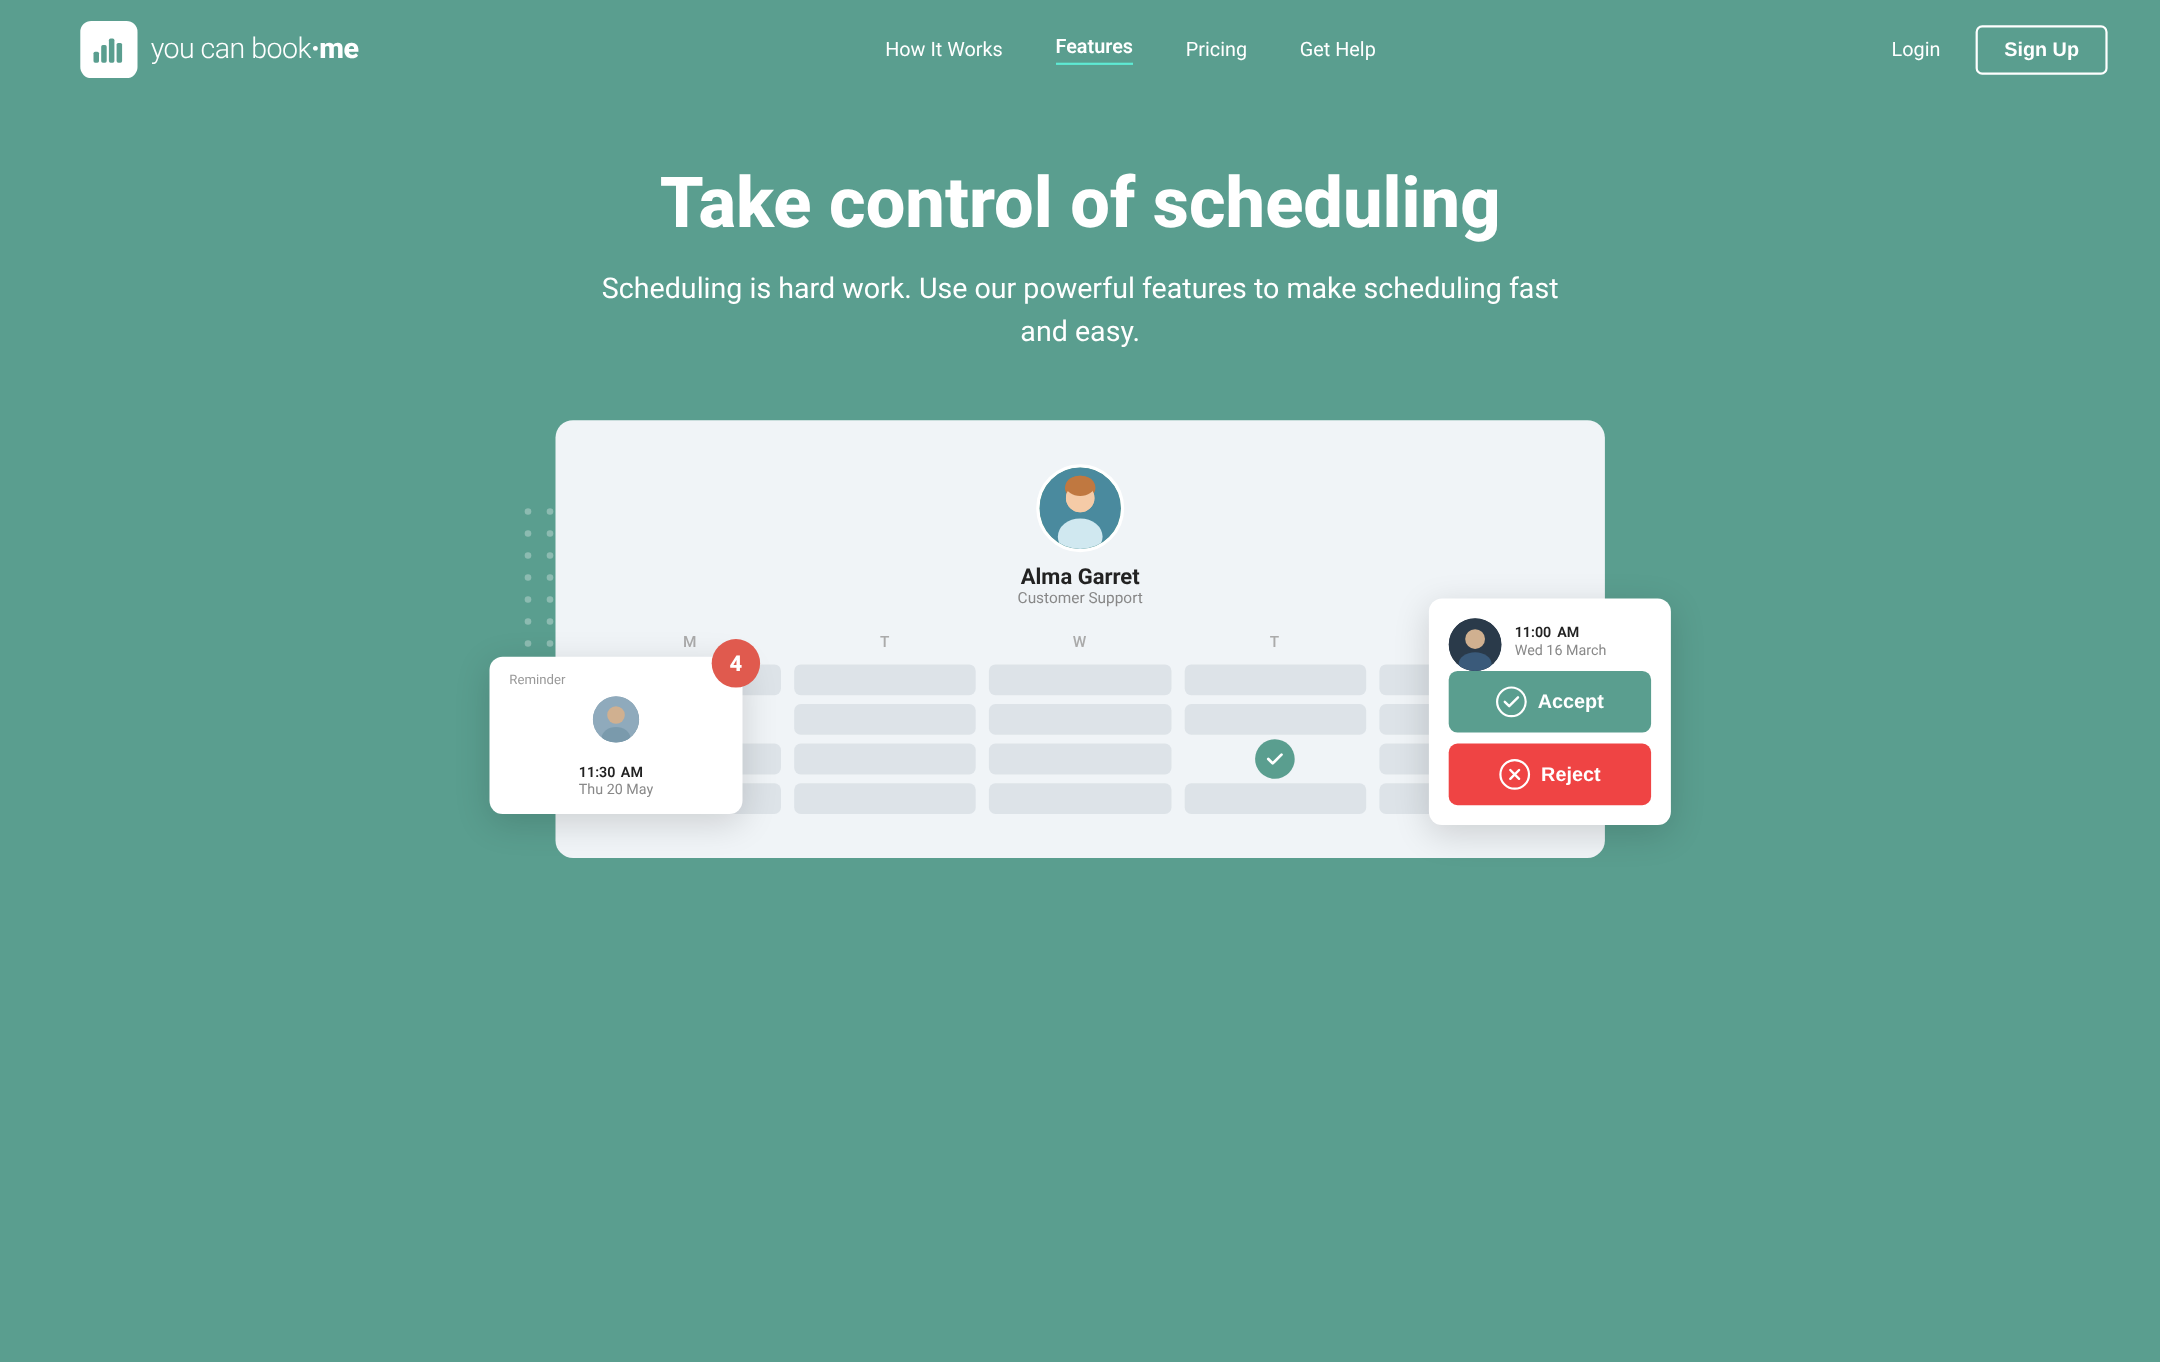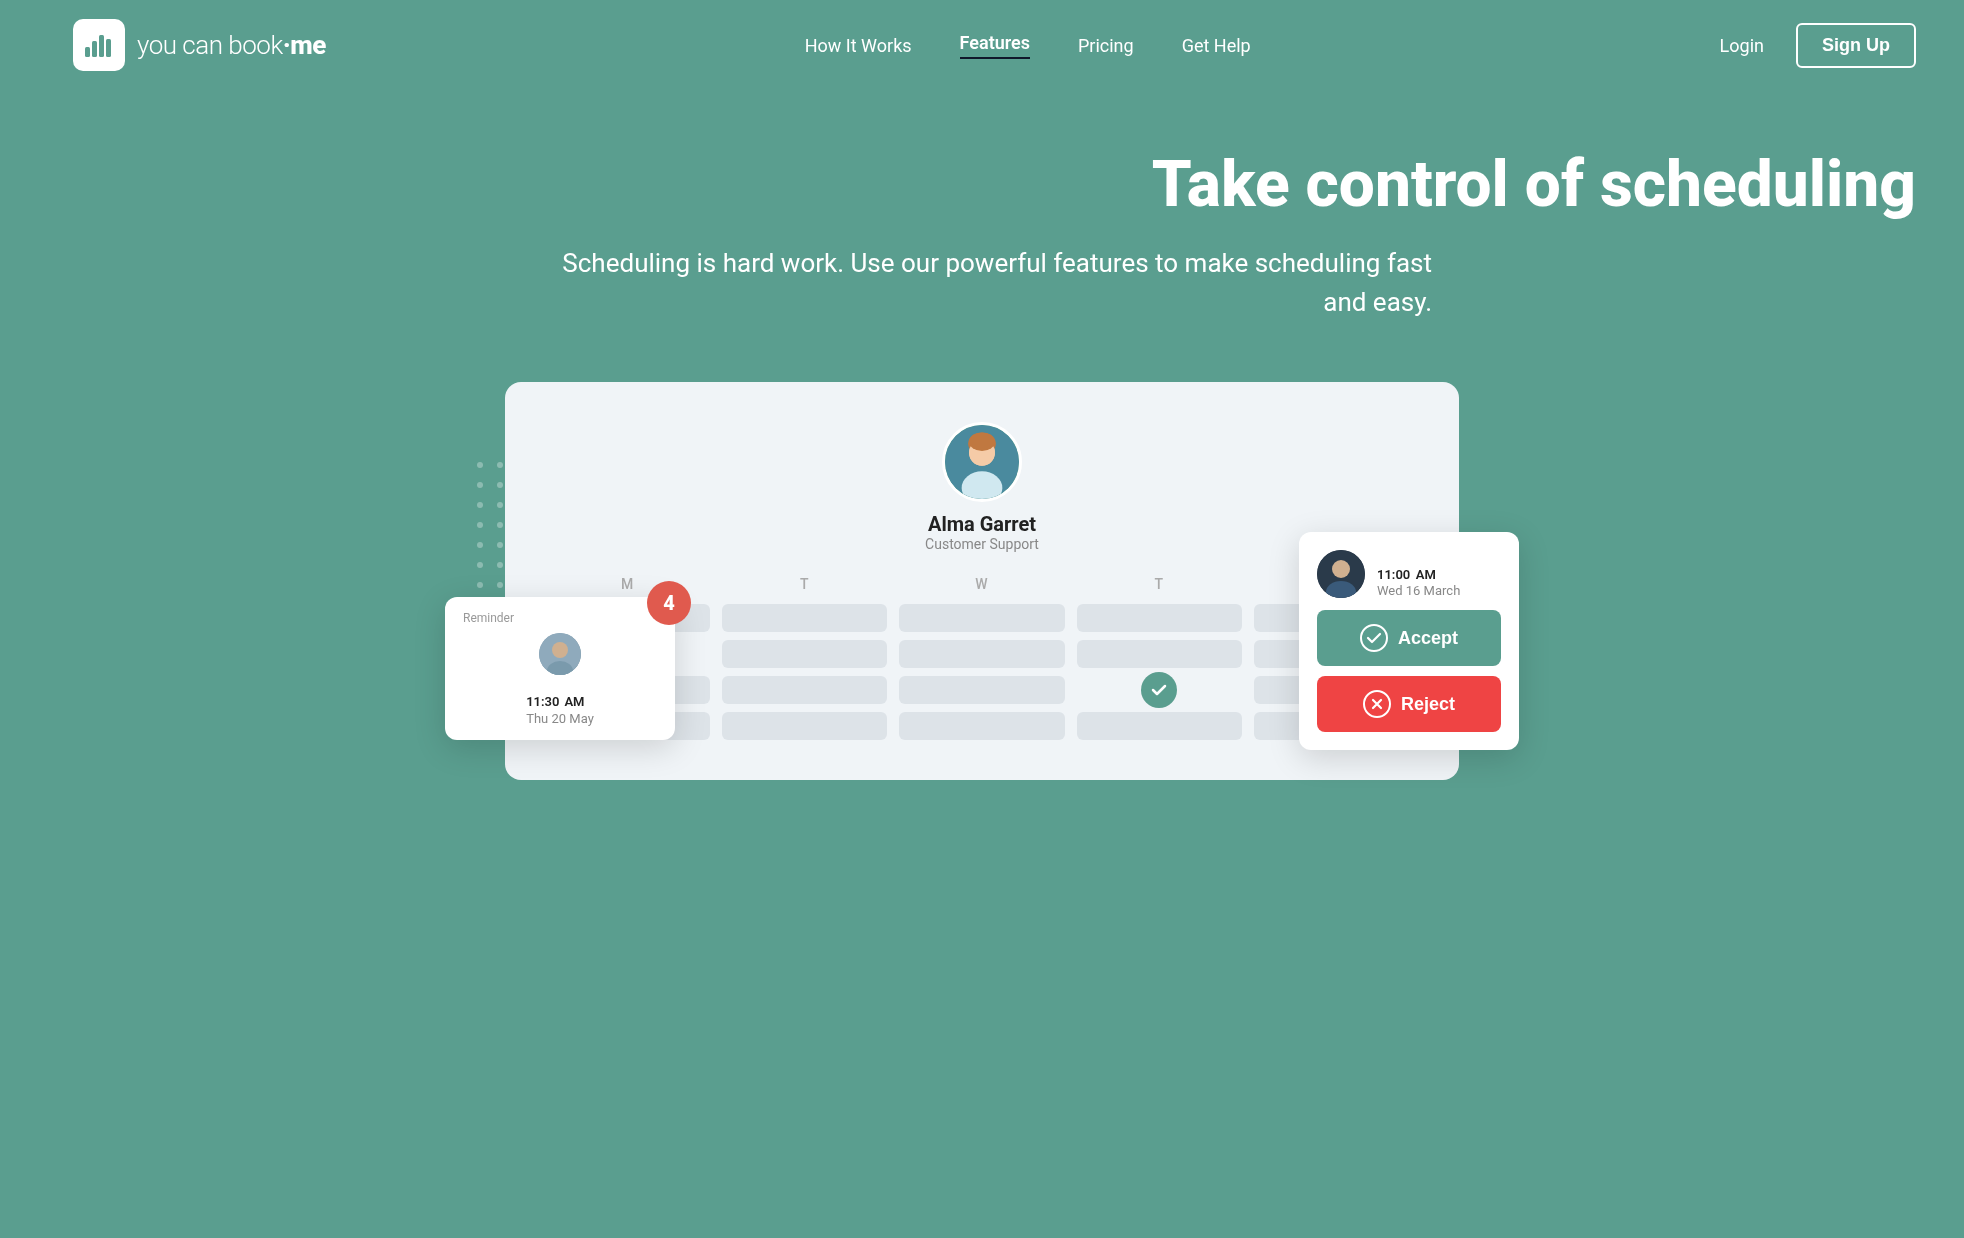--- a/index.html
+++ b/index.html
@@ -55,21 +55,21 @@
     }
     .nav-link {
       color: white;
       text-decoration: none;
       font-size: 18px;
       font-weight: 400;
       cursor: pointer;
     }
     .nav-link.active {
       font-weight: 600;
-      border-bottom: 2px solid #0f172a;
+      border-bottom: 2px solid #5eead4;
       padding-bottom: 4px;
     }
     .nav-right {
       display: flex;
       align-items: center;
       gap: 32px;
     }
     .login-link {
       color: white;
       font-size: 18px;
@@ -82,21 +82,21 @@
       border-radius: 6px;
       padding: 10px 24px;
       font-size: 18px;
       font-weight: 600;
       background: transparent;
       cursor: pointer;
     }
 
     
     .hero {
-      text-align: right;
+      text-align: center;
       padding: 60px 48px 0;
     }
     .hero-title {
       font-size: 64px;
       font-weight: 800;
       color: white;
       margin-bottom: 24px;
       line-height: 1.1;
     }
     .hero-subtitle {
@@ -265,23 +265,23 @@
       right: -60px;
       bottom: 30px;
       background: white;
       border-radius: 12px;
       padding: 18px 18px 18px;
       box-shadow: 0 8px 32px rgba(0,0,0,0.15);
       min-width: 220px;
     }
     .action-header {
       display: flex;
-      align-items: flex-end;
+      align-items: flex-start;
       gap: 12px;
-      margin-bottom: 12px;
+      margin-bottom: 0;
     }
     .action-avatar {
       width: 48px;
       height: 48px;
       border-radius: 50%;
       background: #2a3a4a;
       display: flex;
       align-items: center;
       justify-content: center;
       font-size: 20px;

